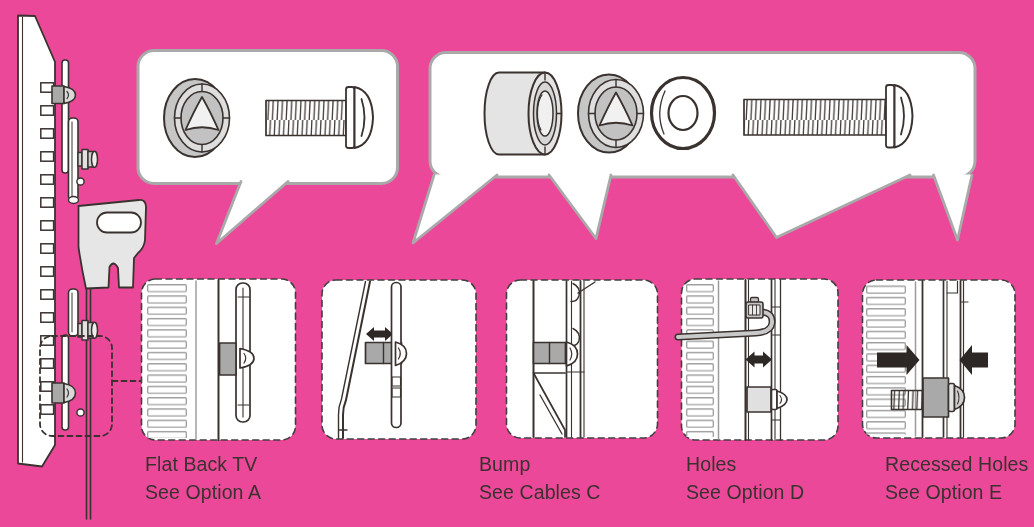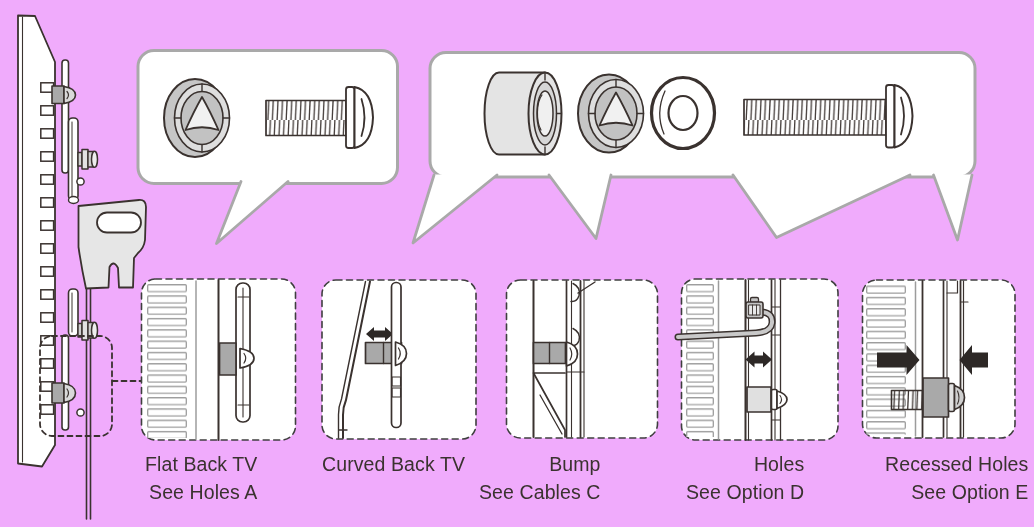--- a/index.html
+++ b/index.html
@@ -1,17 +1,17 @@
 <!DOCTYPE html>
 <html><head>
 <meta charset="utf-8">
 <style>
   html,body{margin:0;padding:0;background:#fff;}
-  .stage{position:relative;width:1034px;height:527px;background:#f0abfc;overflow:hidden;
-         font-family:"Liberation Sans",sans-serif;text-align:right;}
+  .stage{position:relative;width:1034px;height:527px;background:#ec4899;overflow:hidden;
+         font-family:"Liberation Sans",sans-serif;}
   .stage svg{position:absolute;left:0;top:0;}
   .plabel{position:absolute;top:451px;font-size:19.5px;line-height:27.5px;color:#3a322f;
           font-weight:500;letter-spacing:.1px;white-space:nowrap;}
   .plabel div{pointer-events:none;}
 </style>
 </head>
 <body>
 
 <div class="stage">
 
@@ -225,24 +225,23 @@
       <rect x="923" y="378" width="25.5" height="39" fill="#a9a9a9" stroke="#3a322f" stroke-width="1.7"></rect>
       <rect x="948.5" y="383.5" width="6" height="28" rx="2" fill="#e3e3e3" stroke="#3a322f" stroke-width="1.6"></rect>
       <path d="M954.5,385.5 Q964.5,389 964.5,397.5 Q964.5,406 954.5,409.5 Z" fill="#cfcfcf" stroke="#3a322f" stroke-width="1.7"></path>
       <path d="M957.5,391 Q960.5,397.5 957.5,404" stroke="#3a322f" stroke-width="1.1"></path>
     </g>
   </g>
 </svg>
 
   <div class="plabel" style="left:145px">
     <div>Flat Back TV</div>
-    <div>See Holes A</div>
+    <div>See Option A</div>
   </div>
   <div class="plabel" style="left:322px">
-    <div>Curved Back TV</div>
   </div>
   <div class="plabel" style="left:479px">
     <div>Bump</div>
     <div>See Cables C</div>
   </div>
   <div class="plabel" style="left:686px">
     <div>Holes</div>
     <div>See Option D</div>
   </div>
   <div class="plabel" style="left:885px">

